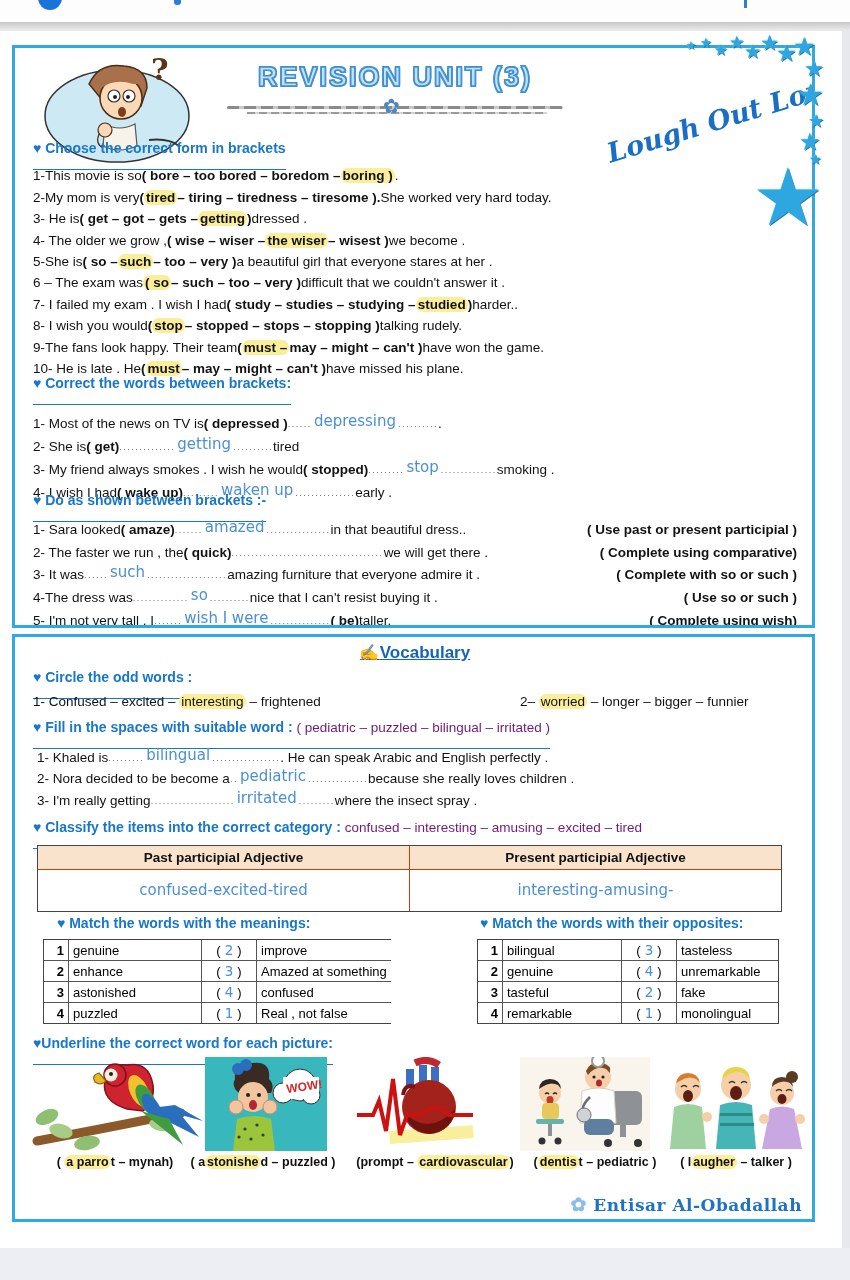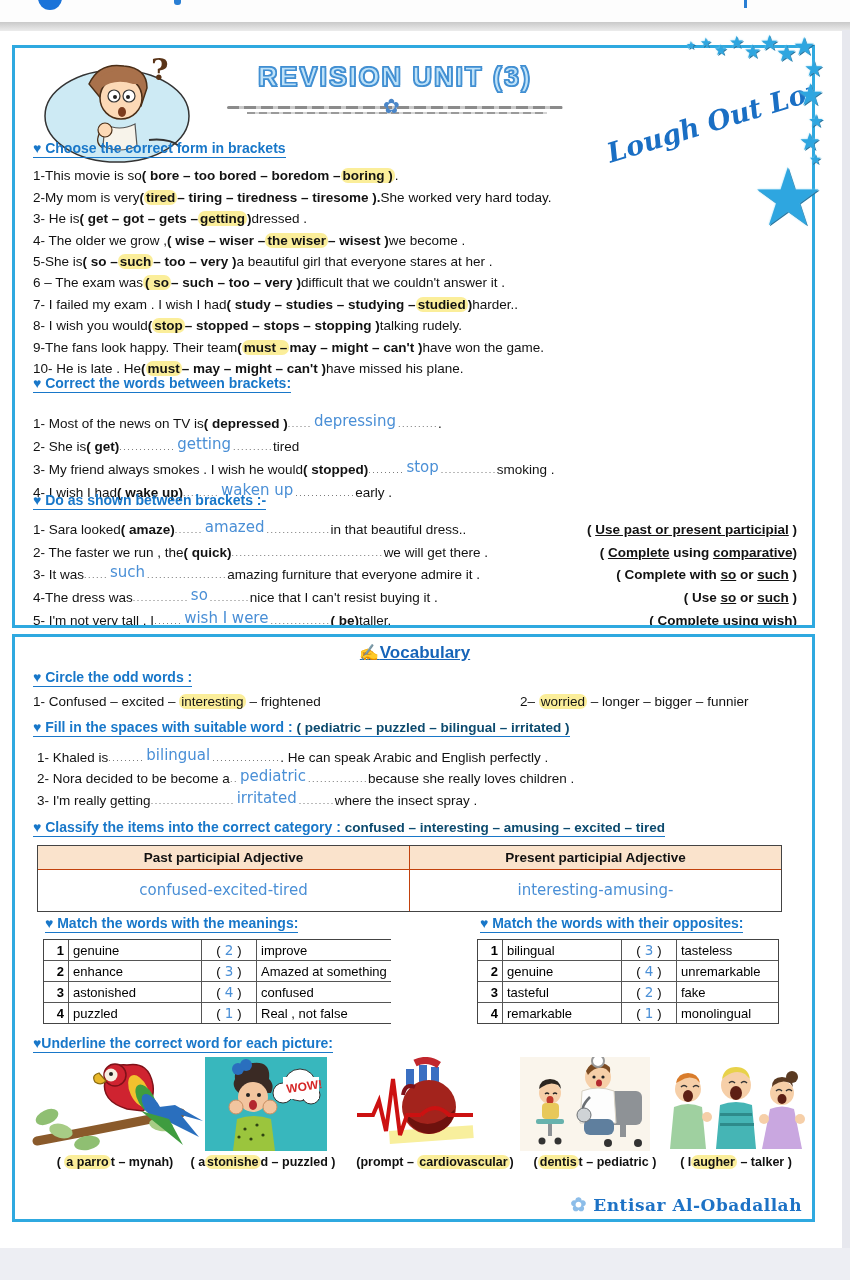--- a/index.html
+++ b/index.html
@@ -37,27 +37,27 @@
   .lol { position:absolute; left:588px; top:58px; width:220px; transform:rotate(-17deg);
     font-family:"DejaVu Serif", serif; font-style:italic; font-weight:bold;
     font-size:27px; color:#1a6fc4; white-space:nowrap; }
   .star { position:absolute; color:#2ea6e0; text-shadow:0 0 2px #7fd0f2, 1px 1px 0 #12618f; line-height:1; }
 
   
   .cartoon { position:absolute; left:14px; top:6px; }
 
   
   .heading { position:absolute; font-size:14px; font-weight:bold; color:#1877c9;
-    border-bottom:1.5px solid #1877c9; padding-bottom:1px; white-space:nowrap; }
-  .bank { color:#0c4a6e; font-weight:bold; font-size:13.5px; border-bottom:none; }
+    border-bottom:1.5px solid #1877c9; padding-bottom:13px; white-space:nowrap; }
+  .bank { color:#701a75; font-weight:normal; font-size:13.5px; border-bottom:none; }
   .lines { position:absolute; font-size:13.5px; color:#121212; }
   .line { white-space:nowrap; display:flex; align-items:flex-end; }
   .lh21 .line { height:21.4px; } .lh23 .line { height:23px; } .lh228 .line { height:22.8px; } .lh215 .line { height:21.5px; }
   .b { font-weight:bold; }
-  .u { text-decoration:underline; }
+  .u { }
   .hl { background:#fbee9a; padding:0 2px; border-radius:7px; }
   .ans { color:#4a8fd6; font-family:"DejaVu Sans", sans-serif; font-size:15px; position:relative; top:-1px; padding:0 2px; }
   .dots { color:#666; font-size:9px; letter-spacing:1.5px; position:relative; top:-2px; }
   .right { margin-left:auto; padding-right:6px; }
   .w770 { width:770px; } .w760 { width:760px; }
 
   
   .ctable { position:absolute; left:22px; top:208px; width:745px; border:1.5px solid #444;
     display:grid; grid-template-columns:1fr 1fr; background:#c2410c; gap:1px; }
   .ctable .cell { background:#fff; }
@@ -323,21 +323,21 @@
 
   <div class="heading" style="left:18px; top:182px;"><span>♥ Classify the items into  the correct category :</span>  <span class="bank">confused – interesting – amusing – excited – tired</span></div>
 
   <div class="ctable">
     <span class="cell hd">Past participial Adjective</span>
     <span class="cell hd">Present participial Adjective</span>
     <span class="cell aw">confused-excited-tired</span>
     <span class="cell aw">interesting-amusing-</span>
   </div>
 
-  <div class="heading" style="left:30px; top:278px;">♥ Match the words with the meanings:</div>
+  <div class="heading" style="left:42px; top:278px;">♥ Match the words with the meanings:</div>
   <div class="heading" style="left:465px; top:278px;">♥ Match the words with their opposites:</div>
 
   <div class="mtable" style="left:28px; top:302px; width:348px; grid-template-columns:24px 132px 54px auto;">
       <span class="num">1</span>
       <span>genuine</span>
       <span class="par">( <span class="ans">2</span> )</span>
       <span>improve</span>
       <span class="num">2</span>
       <span>enhance</span>
       <span class="par">( <span class="ans">3</span> )</span>

